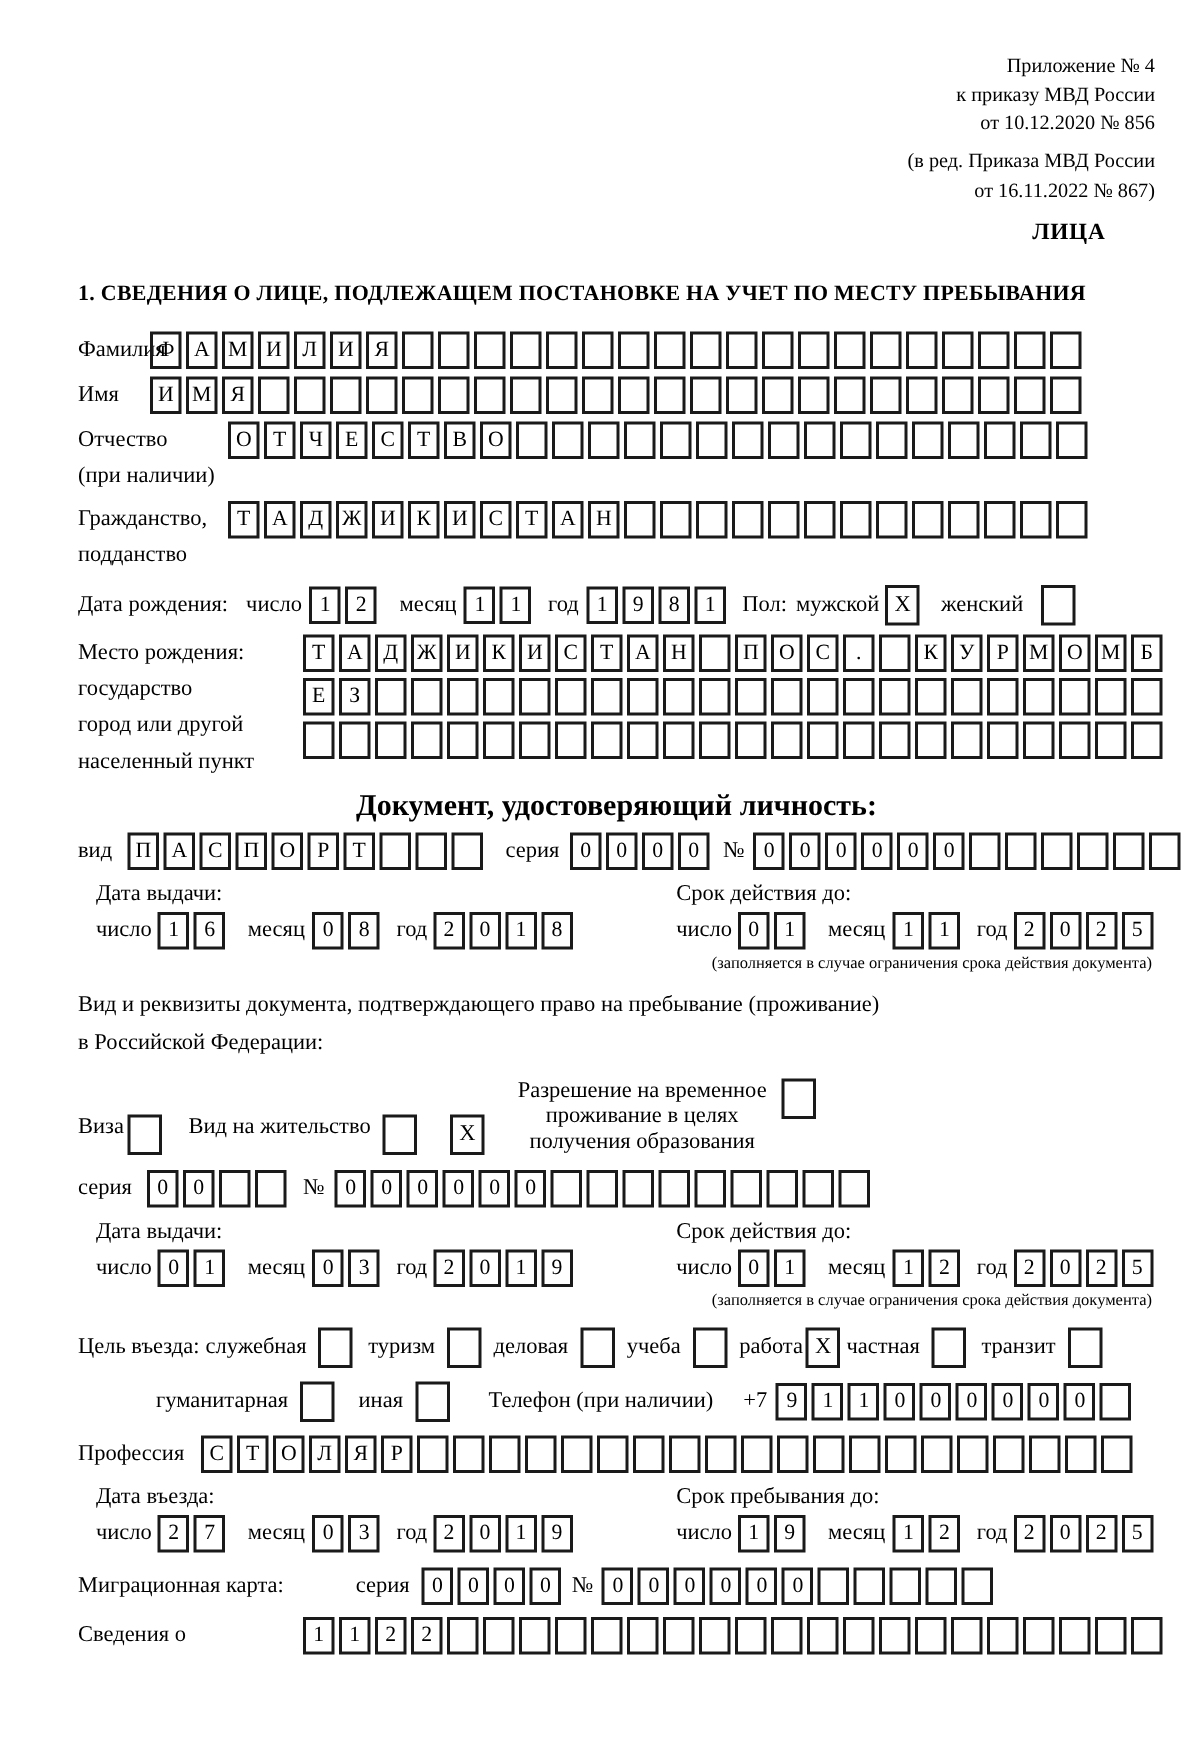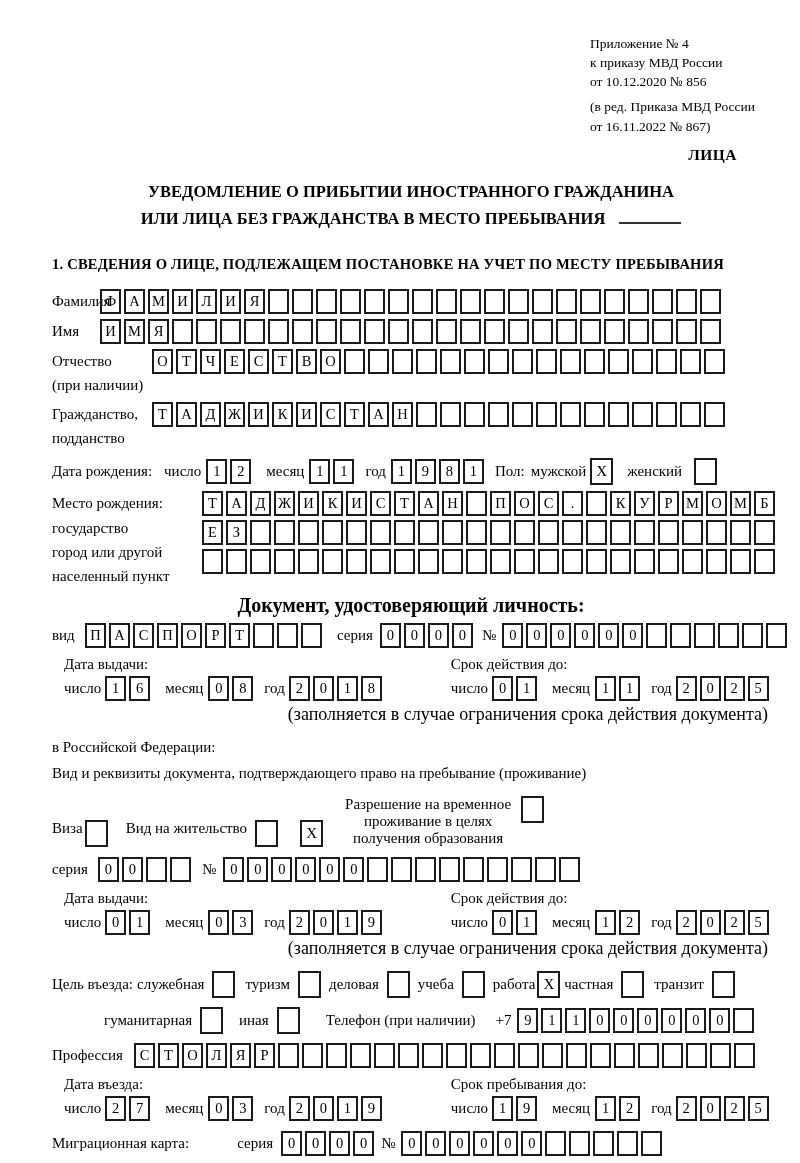--- a/index.html
+++ b/index.html
@@ -4,21 +4,21 @@
 <style>
   * { box-sizing: border-box; margin: 0; padding: 0; }
   html,body { background:#ffffff; }
   body {
     width: 800px; height: 1163px; overflow: hidden;
     font-family: "Liberation Serif", "DejaVu Serif", serif;
     color: #000; font-size: 15px;
   }
   .page { position: relative; width: 800px; height: 1163px; padding: 34px 30px 10px 52px; }
 
-  .appendix { margin-left: 538px; width: 180px; font-size: 13.5px; line-height: 1.42; }
+  .appendix { margin-left: 538px; width: 180px; font-size: 13.5px; line-height: 1.42; text-align: right; }
   .appendix .gap { margin-top: 6px; }
   .forma { text-align: right; padding-right: 33px; font-weight: bold; font-size: 15.5px; margin-top: 10px; letter-spacing: .5px; }
 
   .title { text-align: center; font-weight: bold; font-size: 16.5px; line-height: 1.65; margin-top: 14px; }
   .title-underline { display: inline-block; width: 62px; border-bottom: 2px solid #333; margin-left: 14px; vertical-align: baseline; }
 
   .sec-head { font-weight: bold; font-size: 14.6px; margin-top: 24px; margin-bottom: 16px; letter-spacing: .2px; }
 
   .row { display: flex; align-items: center; margin-bottom: 5px; }
   .cells { display: inline-flex; }
@@ -34,21 +34,21 @@
   }
   .lbl { flex: none; }
 
   .two-col-label { display: flex; align-items: flex-start; margin-bottom: 5px; }
   .lbl-stack { flex: none; line-height: 1.6; }
 
   .dlbl { margin: 0 5px 0 12px; flex: none; }
   .dg-head { margin-bottom: 3px; }
   .dg-cells { display: flex; align-items: center; }
   .dates { display: flex; margin-top: 8px; }
-  .note-r { text-align: right; font-size: 18px; margin-top: 3px; padding-right: 2px; }
+  .note-r { text-align: right; font-size: 11px; margin-top: 3px; padding-right: 2px; }
 
   .bp-block { display: flex; align-items: flex-start; margin-bottom: 4px; }
   .bp-labels { width: 150px; flex: none; line-height: 1.62; }
   .bp-rows .cells { margin-bottom: 4px; }
 
   .opts-row { display: flex; align-items: flex-end; margin-top: 10px; margin-bottom: 10px; }
   .opt { display: flex; align-items: flex-start; }
   .opt-label { margin-right: 8px; }
   .opt-label.c { text-align: center; }
   .w150 { width: 158px; }
@@ -68,24 +68,20 @@
   <div class="appendix">
     <div>Приложение № 4</div>
     <div>к приказу МВД России</div>
     <div>от 10.12.2020 № 856</div>
     <div class="gap">(в ред. Приказа МВД России</div>
     <div>от 16.11.2022 № 867)</div>
   </div>
 
   <div class="forma">ЛИЦА</div>
 
-  <div class="title">
-    <div>УВЕДОМЛЕНИЕ О ПРИБЫТИИ ИНОСТРАННОГО ГРАЖДАНИНА</div>
-    <div><span>ИЛИ ЛИЦА БЕЗ ГРАЖДАНСТВА В МЕСТО ПРЕБЫВАНИЯ</span><span class="title-underline"></span></div>
-  </div>
 
   <div class="sec-head">1. СВЕДЕНИЯ О ЛИЦЕ, ПОДЛЕЖАЩЕМ ПОСТАНОВКЕ НА УЧЕТ ПО МЕСТУ ПРЕБЫВАНИЯ</div>
 
   <div class="row">
     <span class="lbl" style="width:48px">Фамилия</span>
     <span class="cells">
         <span class="cell">Ф</span>
         <span class="cell">А</span>
         <span class="cell">М</span>
         <span class="cell">И</span>
@@ -409,22 +405,22 @@
             <span class="cell">0</span>
             <span class="cell">2</span>
             <span class="cell">5</span>
           </span>
       </div>
     </div>
   </div>
   <div class="note-r">(заполняется в случае ограничения срока действия документа)</div>
 
   <div class="intro">
+    <div>Вид и реквизиты документа, подтверждающего право на пребывание (проживание)</div>
     <div>в Российской Федерации:</div>
-    <div>Вид и реквизиты документа, подтверждающего право на пребывание (проживание)</div>
   </div>
 
   <div class="opts-row">
     <div class="opt">
       <span class="opt-label" style="margin-right:2px">Виза</span>
       <span class="cb"></span>
     </div>
     <div class="opt" style="margin-left:18px">
       <span class="opt-label">Вид на жительство</span>
       <span class="cb"></span>

